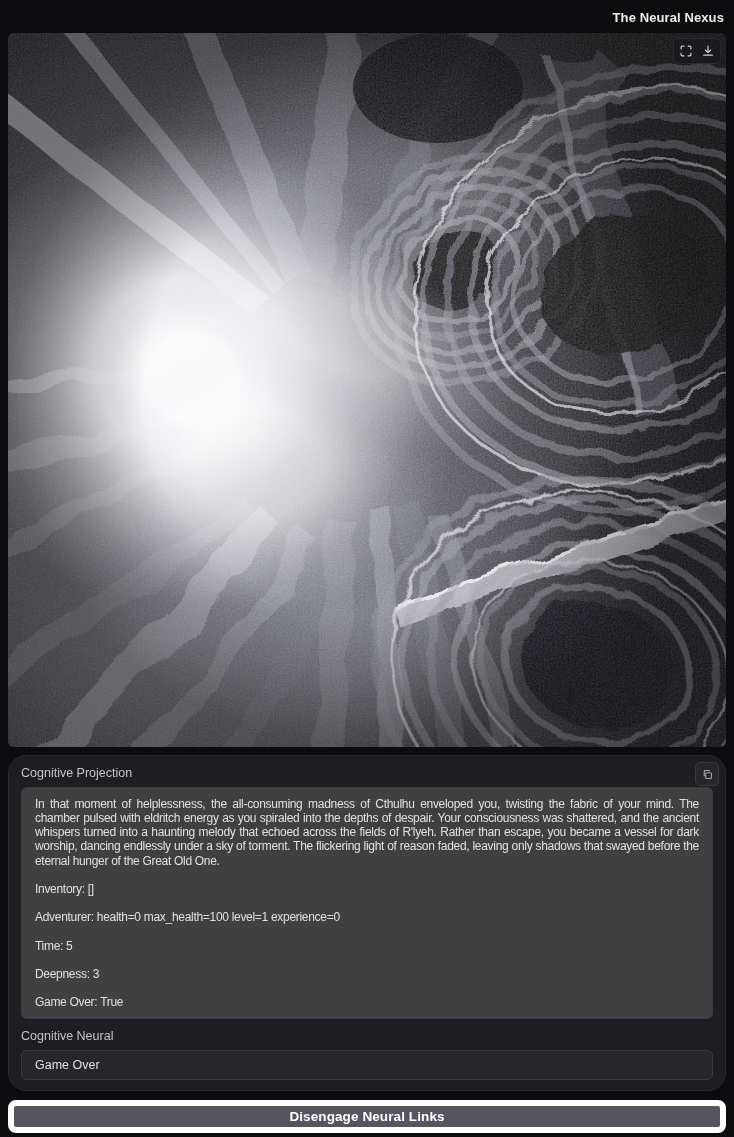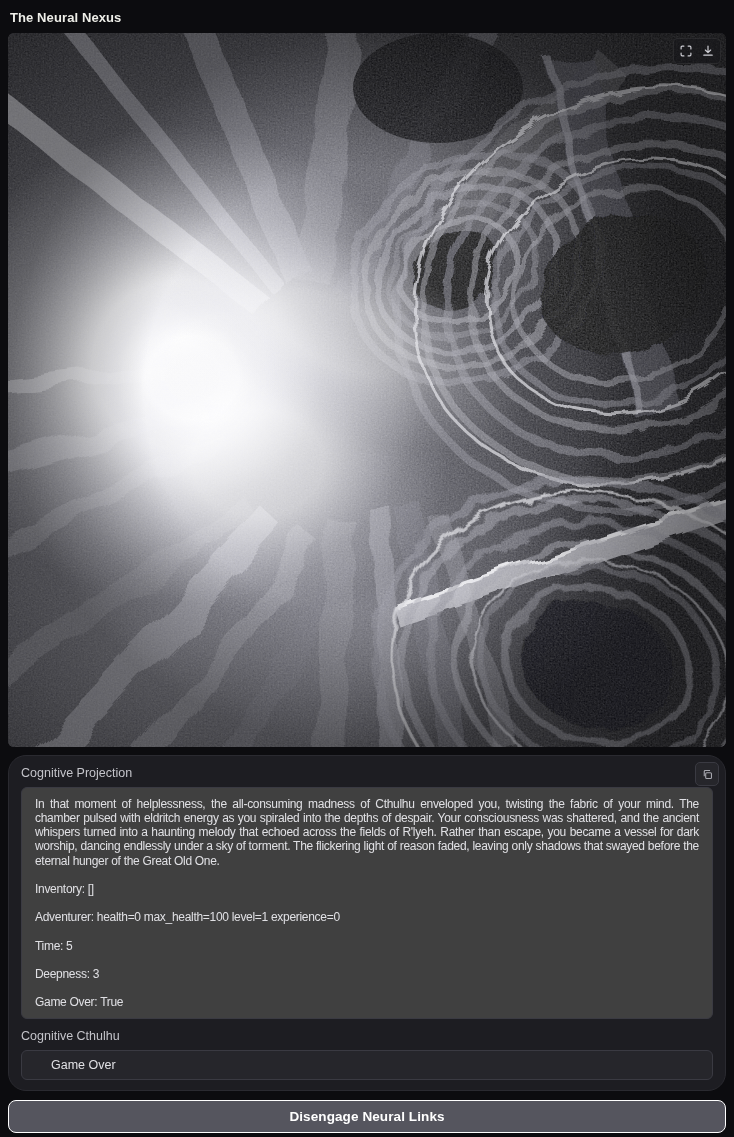--- a/index.html
+++ b/index.html
@@ -10,20 +10,21 @@
     color: #e0e0e4;
     padding: 8px;
   }
   .app-title {
     font-size: 13px;
     font-weight: 700;
     color: #eeeee8;
     letter-spacing: 0.1px;
     margin: 2px 2px 8px 2px;
     line-height: 15px;
+    text-align: right;
   }
   
   .image-block {
     position: relative;
     width: 718px;
     height: 714px;
     border-radius: 6px;
     overflow: hidden;
     background: #18181c;
   }
@@ -88,35 +89,35 @@
     text-align: justify;
     cursor: text;
   }
   .imprint-row { margin-top: 10px; }
   .text-input {
     background: #26262b;
     border: 1px solid #3a3a42;
     border-radius: 6px;
     height: 30px;
     line-height: 28px;
-    padding: 0 29px;
+    padding: 0 13px;
     font-size: 12.5px;
     color: #e0e0e4;
     cursor: text;
     overflow: hidden;
     white-space: nowrap;
   }
   
   .action-btn {
     display: block;
     width: 100%;
     margin-top: 9px;
     height: 33px;
     background: #55555e;
-    border: 1px solid #ffffff;
+    border: 6px solid #ffffff;
     border-radius: 8px;
     color: #ffffff;
     font-family: "Liberation Sans", sans-serif;
     font-size: 13.5px;
     font-weight: 700;
     cursor: pointer;
     letter-spacing: 0.1px;
   }
 </style>
 </head>
@@ -261,18 +262,18 @@
 
 Adventurer: health=0 max_health=100 level=1 experience=0
 
 Time: 5
 
 Deepness: 3
 
 Game Over: True</div>
 
   <div class="imprint-row">
-    <span class="field-label">Cognitive Cthulhu</span>
+    <span class="field-label">Cognitive Neural</span>
     <div class="text-input" role="textbox">Game Over</div>
   </div>
 </div>
 
 <button class="action-btn">Disengage Neural Links</button>
 
 </body></html>

